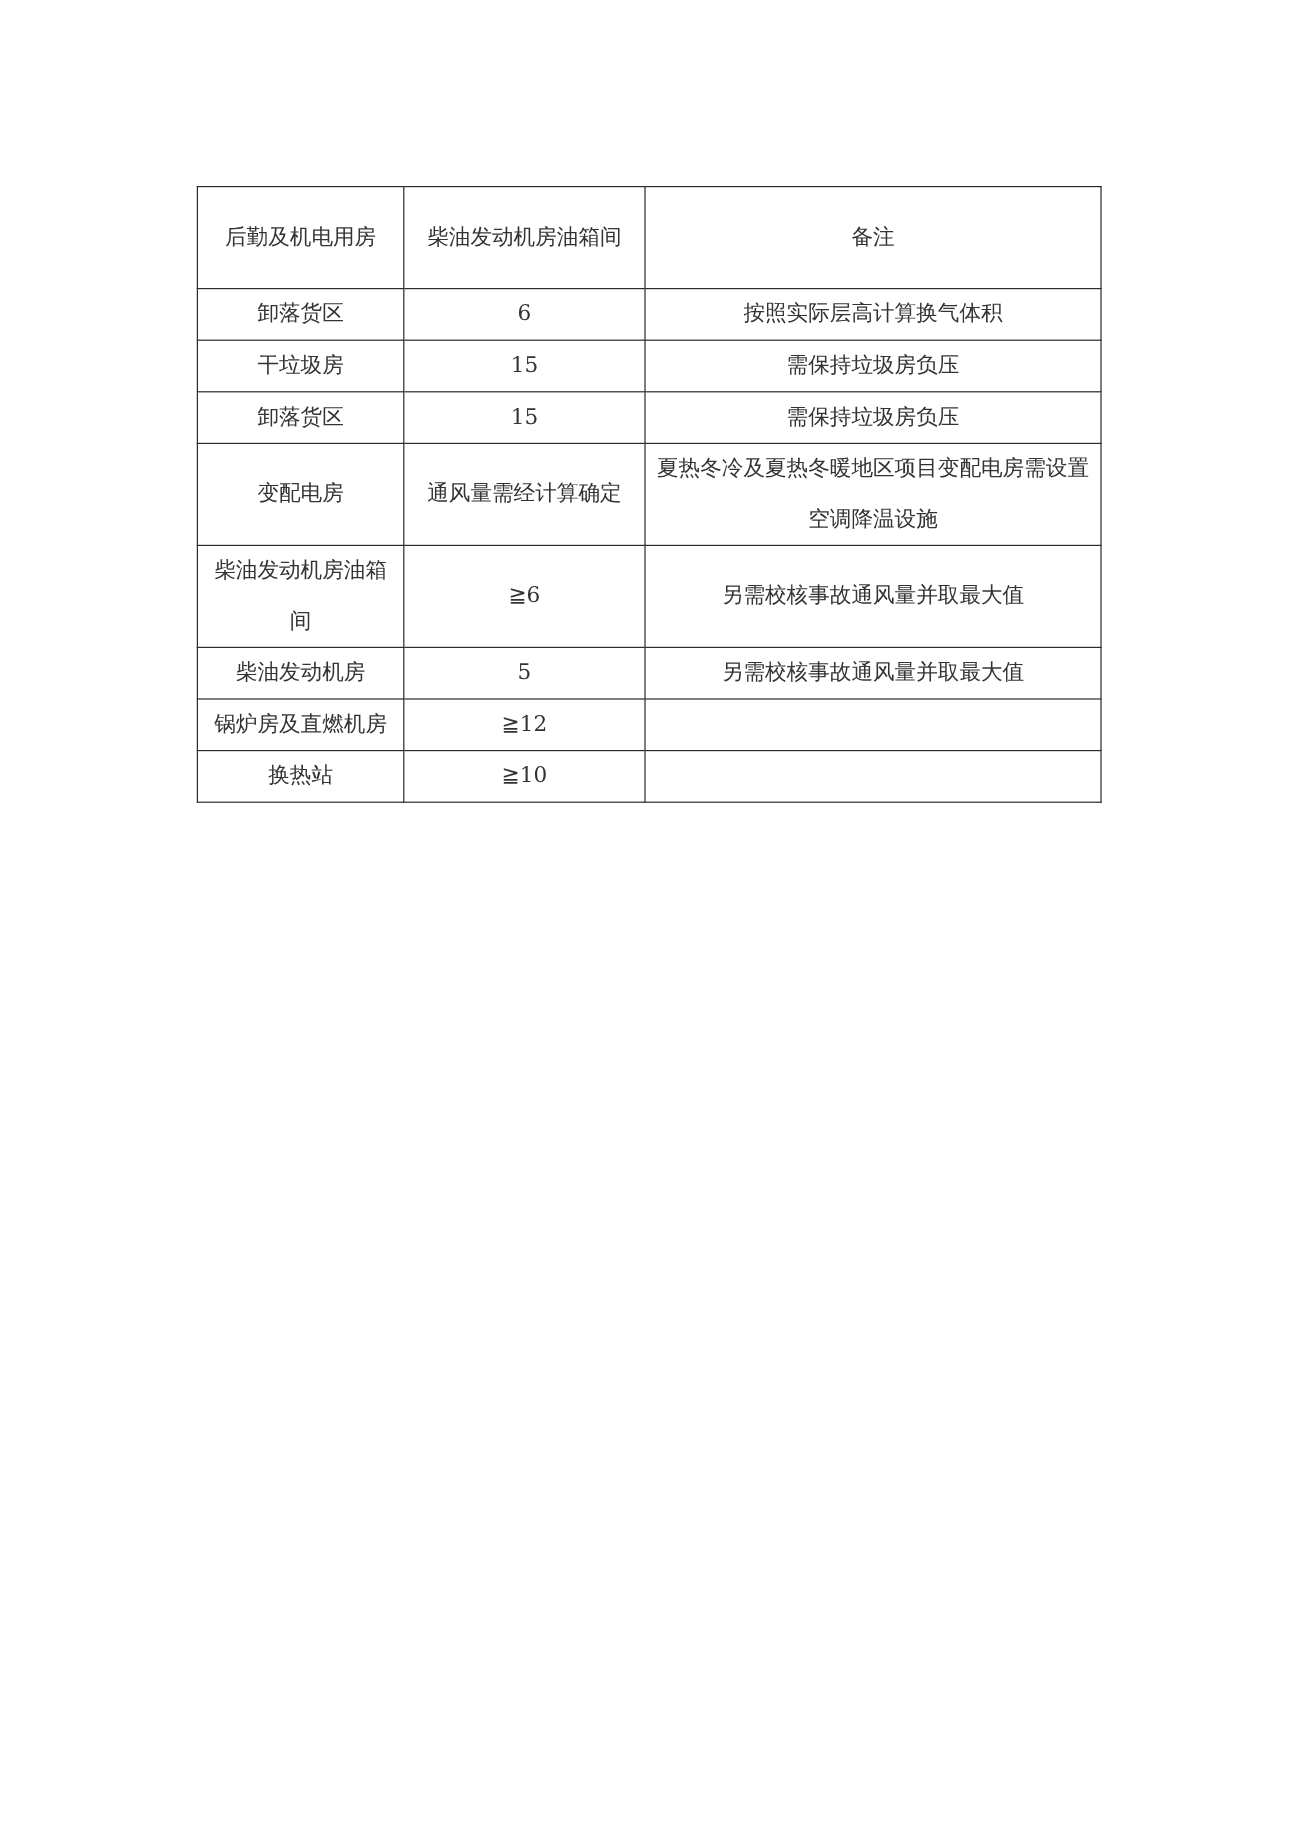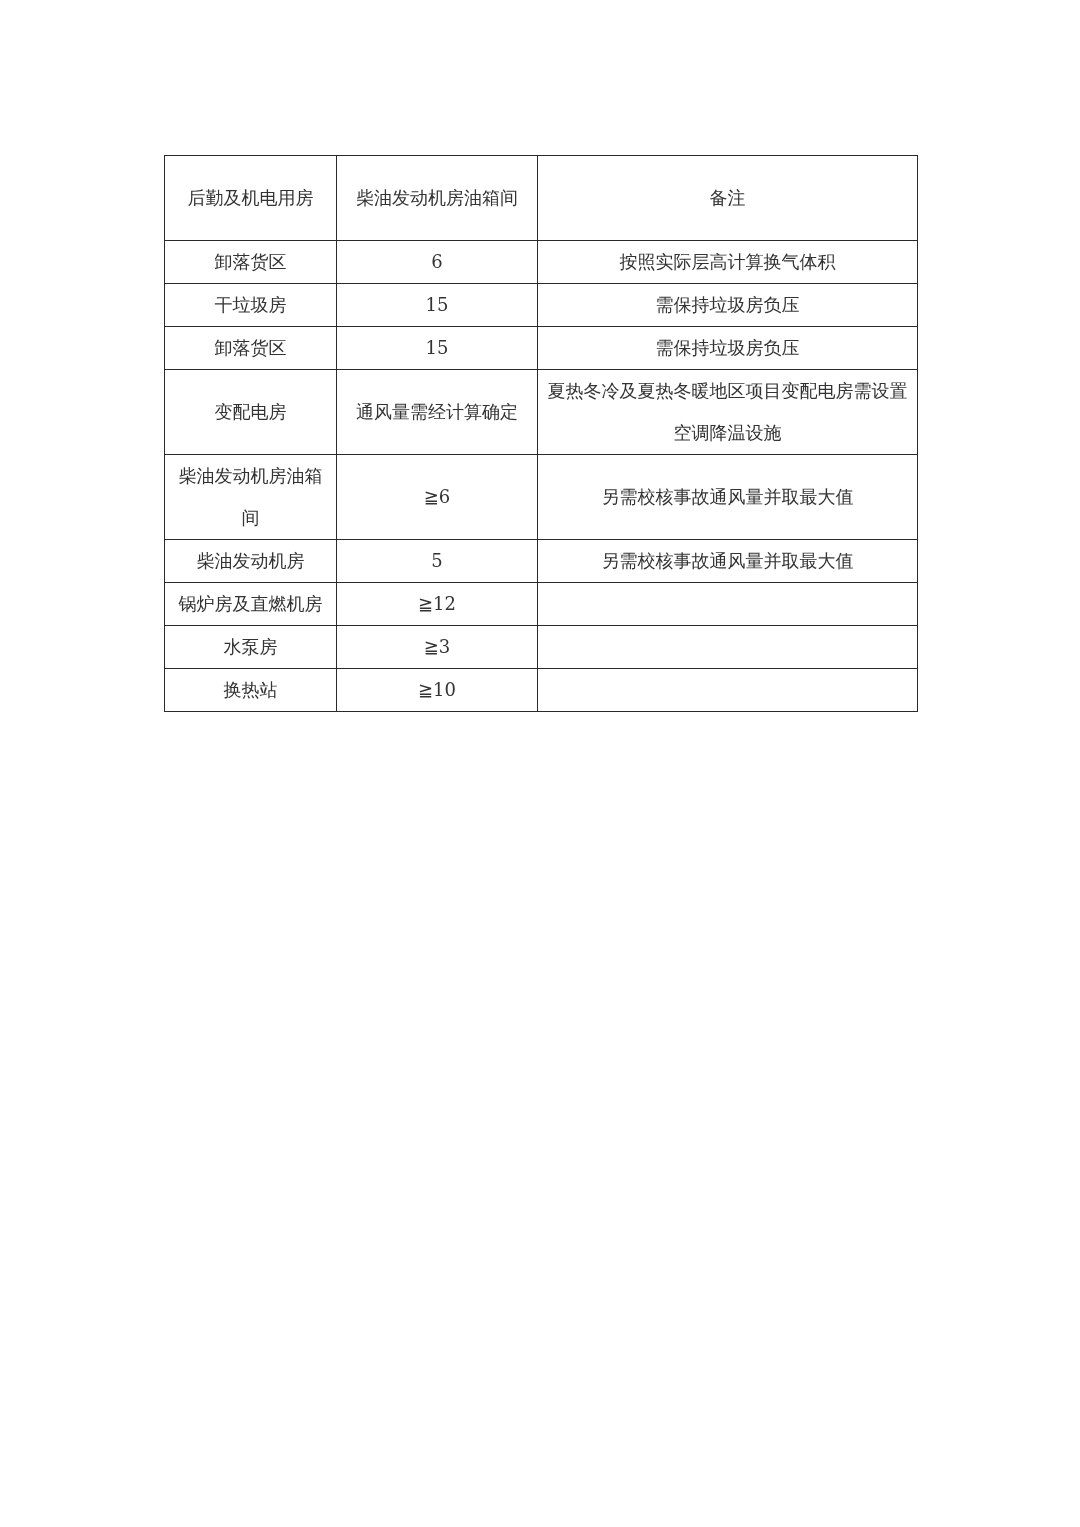--- a/index.html
+++ b/index.html
@@ -88,25 +88,20 @@
     <td>柴油发动机房</td>
     <td class="num">5</td>
     <td>另需校核事故通风量并取最大值</td>
   </tr>
   <tr class="h43">
     <td>锅炉房及直燃机房</td>
     <td class="num">≧12</td>
     <td></td>
   </tr>
   <tr class="h43">
-    <td>水泵房</td>
-    <td class="num">≧3</td>
-    <td></td>
-  </tr>
-  <tr class="h43">
     <td>换热站</td>
     <td class="num">≧10</td>
     <td></td>
   </tr>
 </tbody>
   </table>
 
 <div class="watermark">
   <svg class="wm-icon" viewBox="0 0 44 34">
     <ellipse cx="16" cy="13" rx="14" ry="11" fill="none" stroke="#b5b5b5" stroke-width="1.6"></ellipse>

